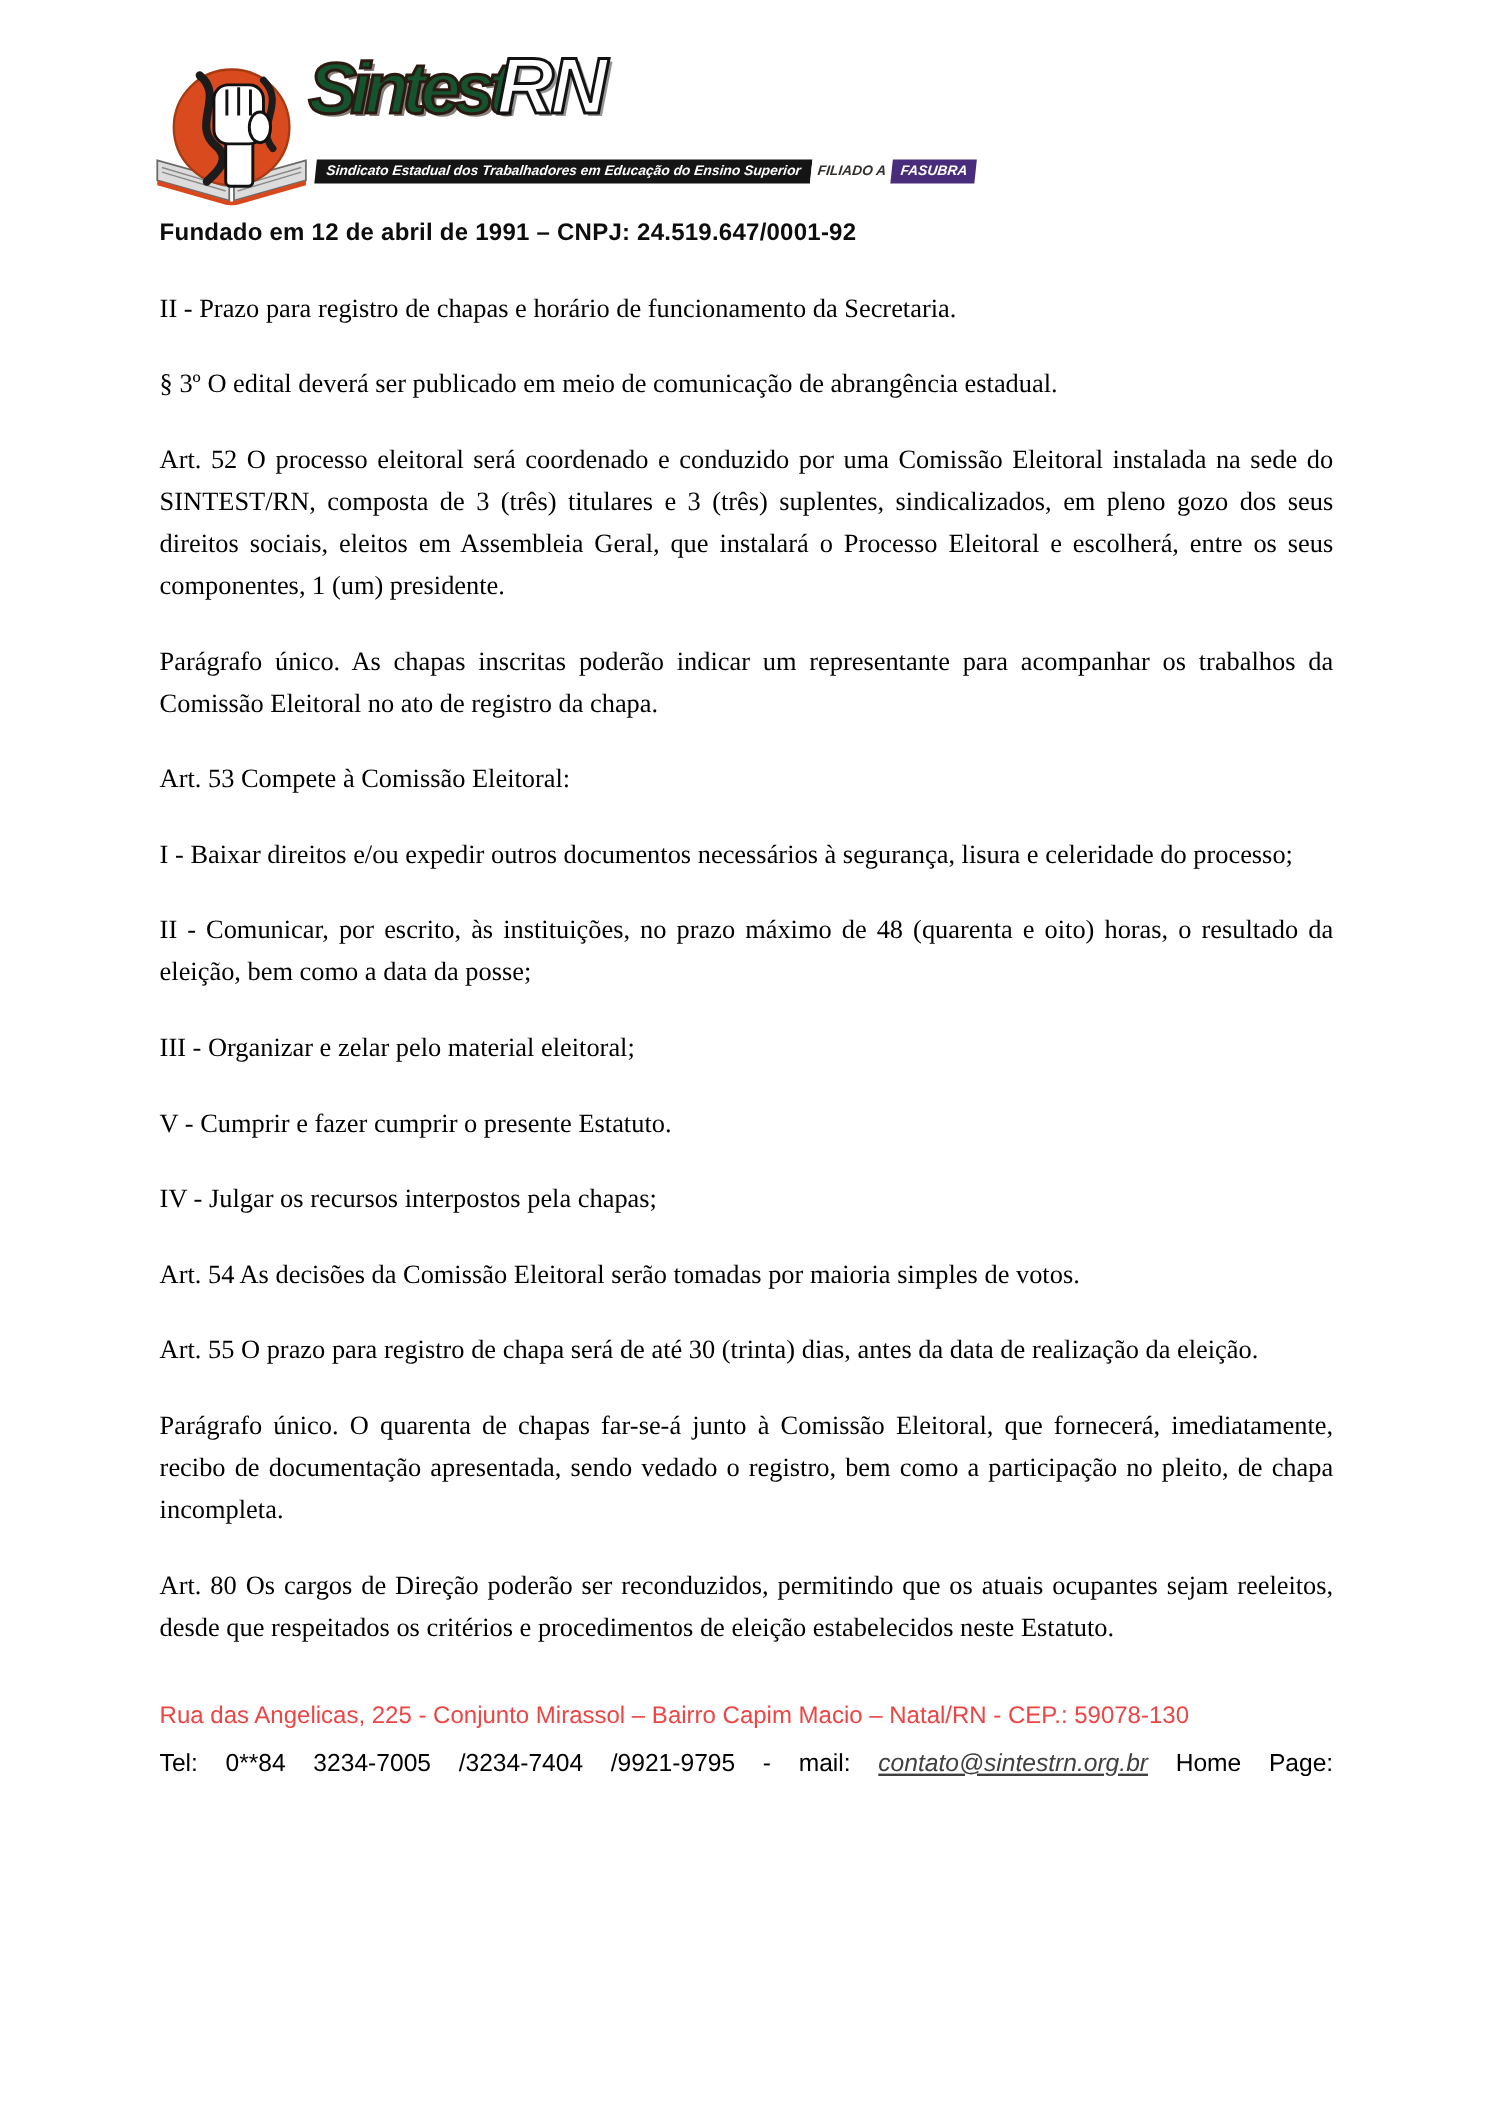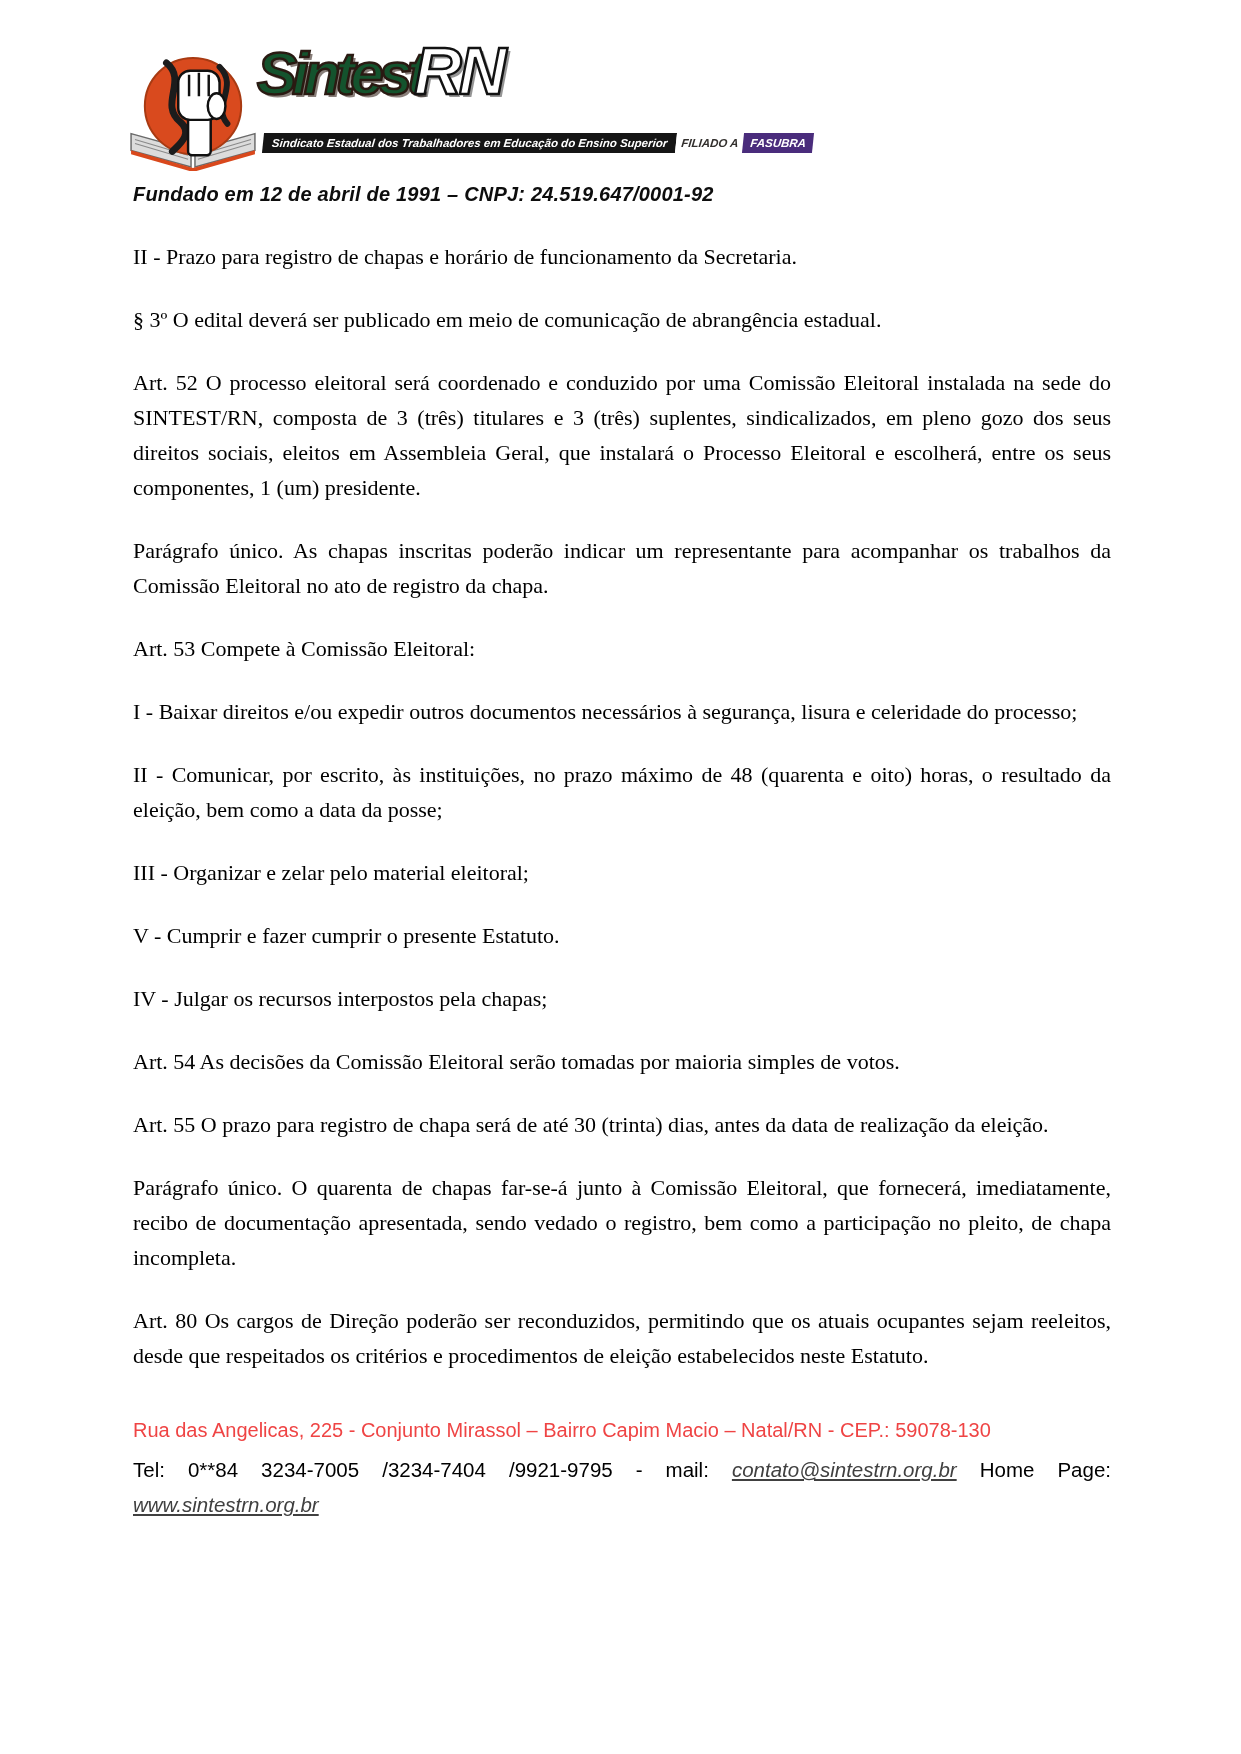--- a/index.html
+++ b/index.html
@@ -34,21 +34,21 @@
     font-family:"Liberation Sans", sans-serif;font-style:italic;
     font-size:11.5px;line-height:14px;white-space:nowrap;
     transform:skewX(-6deg);
   }
   .banner-main{background:#151515;color:#fff;padding:3px 9px;font-weight:bold;}
   .banner-filiado{background:#fff;color:#33302e;padding:3px 5px;font-weight:bold;}
   .banner-fasubra{background:#4a2c7c;color:#fff;padding:3px 7px;font-weight:bold;}
   .founded{
     margin-top:10px;
     font-family:"Liberation Sans", sans-serif;font-weight:bold;
-    font-size:20px;color:#0d0d0d;letter-spacing:.2px;font-style:italic;
+    font-size:20px;color:#0d0d0d;letter-spacing:.2px;
   }
 
   
   .doc-body{margin-top:34px;}
   .doc-body p{
     margin:0 0 28px 0;
     font-size:22px;line-height:35px;text-align:justify;
   }
 
   
@@ -120,18 +120,15 @@
     <p>Art. 80 Os cargos de Direção poderão ser reconduzidos, permitindo que os atuais ocupantes sejam reeleitos, desde que respeitados os critérios e procedimentos de eleição estabelecidos neste Estatuto.</p>
   </main>
 
   <div class="page-footer">
     <div class="address">Rua das Angelicas, 225 - Conjunto Mirassol – Bairro Capim Macio – Natal/RN - CEP.: 59078-130</div>
     <div class="tel-line">
       <span>Tel: 0**84 3234-7005 /3234-7404 /9921-9795 - mail:</span>
       <a class="link">contato@sintestrn.org.br</a>
       <span>Home Page:</span>
     </div>
-    <div class="website-line">
-      <a class="link">www.sintestrn.org.br</a>
-    </div>
   </div>
 
 </div>
 
 </body></html>

